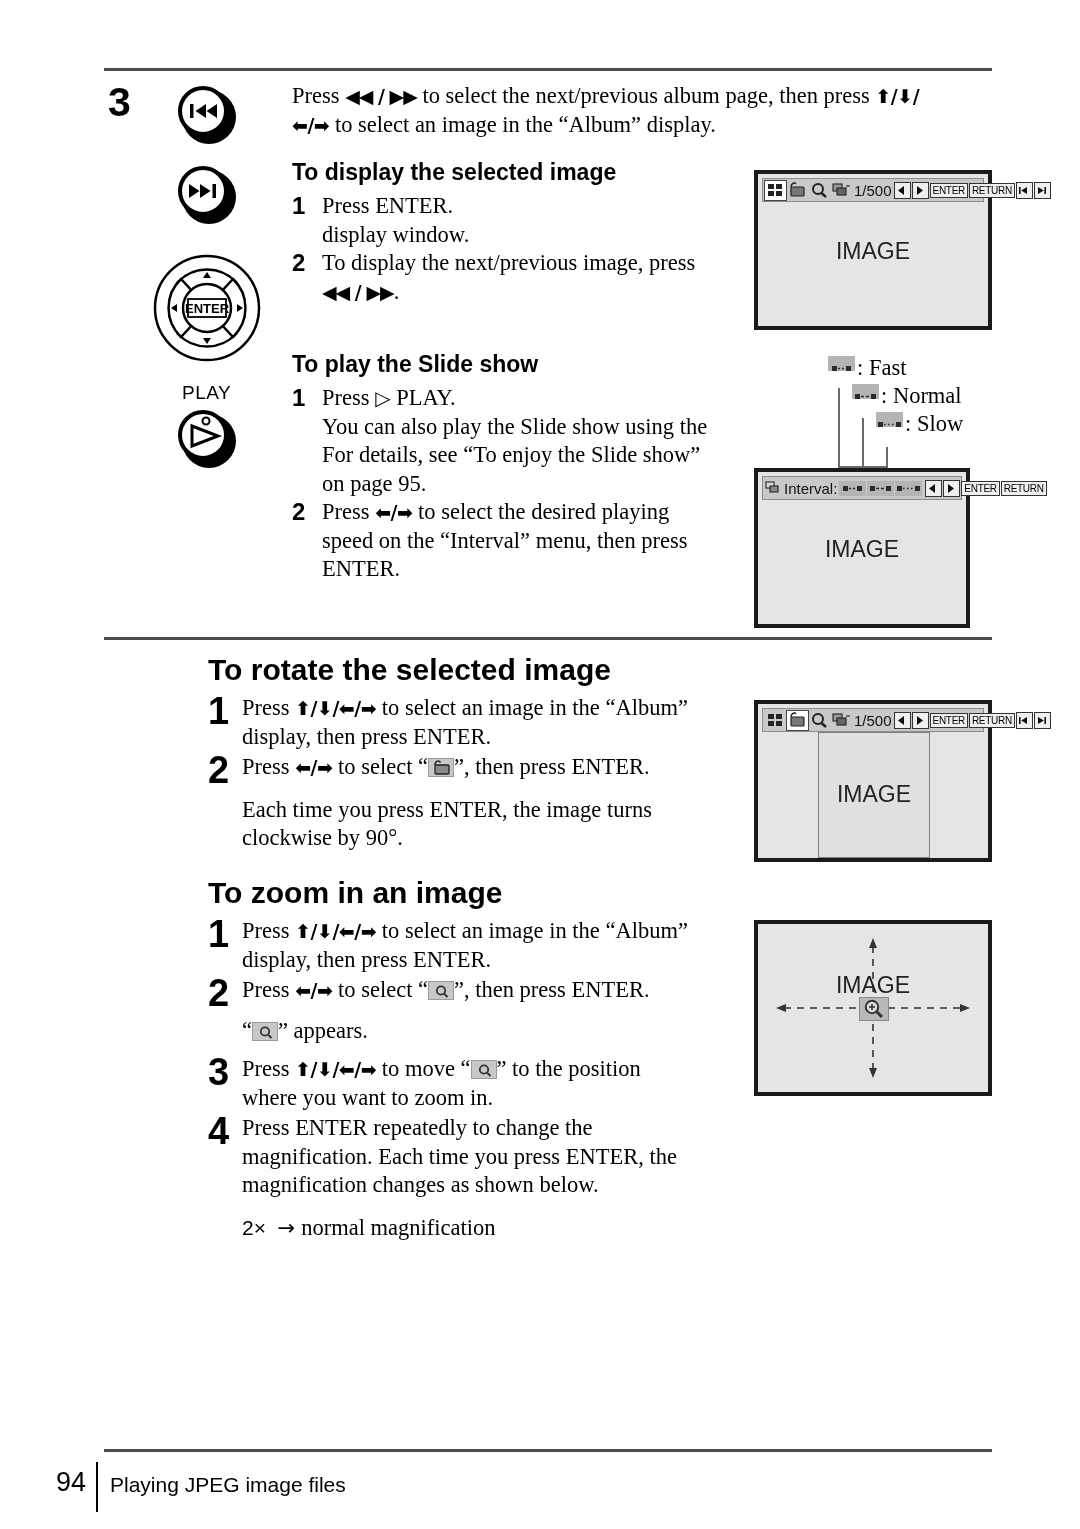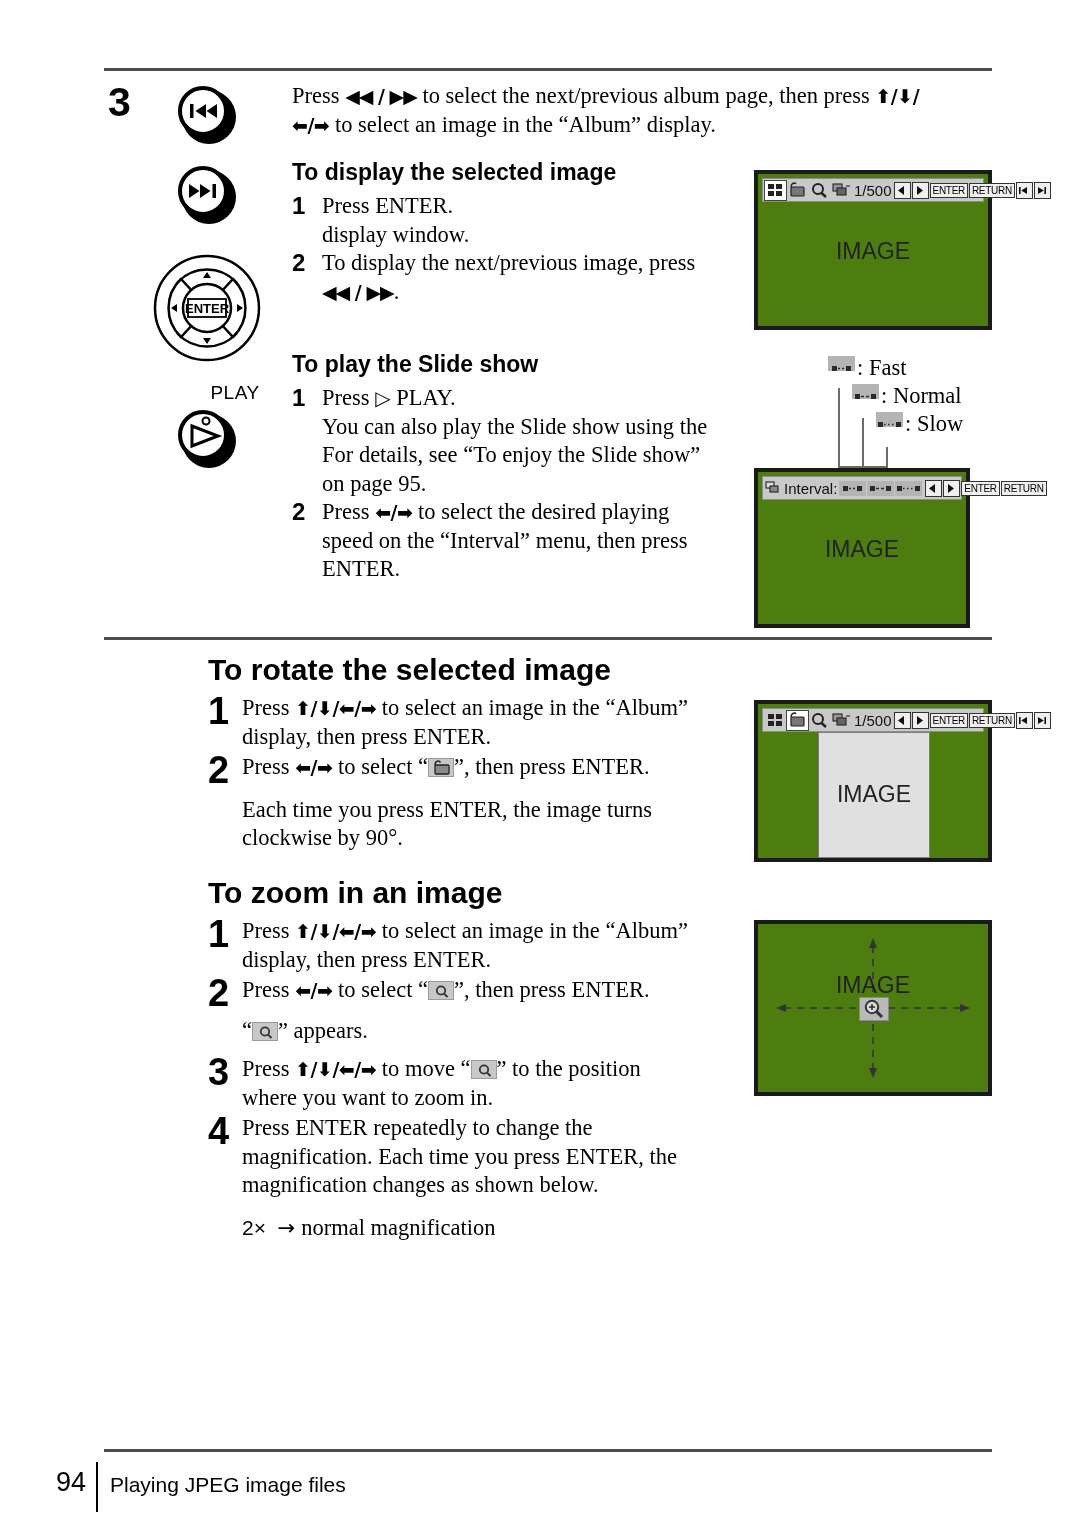--- a/index.html
+++ b/index.html
@@ -124,21 +124,21 @@
     vertical-align: -3px;
     position: relative;
     box-sizing: border-box;
   }
   .chip svg { position: absolute; left: 0; top: 0; }
 
   
   .tv {
     position: absolute;
     border: 4px solid #1a1a1a;
-    background: #4d7c0f;
+    background: #e5e5e5;
     box-sizing: border-box;
   }
   .tv .screen-label {
     position: absolute;
     left: 0; right: 0;
     text-align: center;
     font-family: "Liberation Sans", sans-serif;
     font-size: 23px;
     color: #222;
   }
@@ -276,21 +276,21 @@
       <polygon points="55,92 51,86 59,86" fill="#000"></polygon>
       <polygon points="19,56 25,52 25,60" fill="#000"></polygon>
       <polygon points="91,56 85,52 85,60" fill="#000"></polygon>
 
       <circle cx="55" cy="56" r="24" fill="#fff" stroke="#000" stroke-width="2.5"></circle>
       <rect x="36" y="47" width="38" height="18" fill="#fff" stroke="#000" stroke-width="1.8"></rect>
       <text x="55" y="61" text-anchor="middle" font-family="Liberation Sans, sans-serif" font-size="13" font-weight="bold" fill="#000">ENTER</text>
     </svg>
   </div>
 
-  <div style="margin-left:4px; margin-bottom:6px;text-align:center;">
+  <div style="margin-left:4px; margin-bottom:6px;">
     <span class="sans" style="font-size:19px; letter-spacing:0.5px;">PLAY</span>
   </div>
   <div class="rbtn">
     <div class="shadow"></div>
     <div class="face"></div>
     <svg width="50" height="50" viewBox="0 0 50 50">
       <polygon points="14,16 14,36 40,26" fill="none" stroke="#000" stroke-width="3"></polygon>
       <circle cx="28" cy="11" r="3.5" fill="none" stroke="#000" stroke-width="2"></circle>
     </svg>
   </div>

